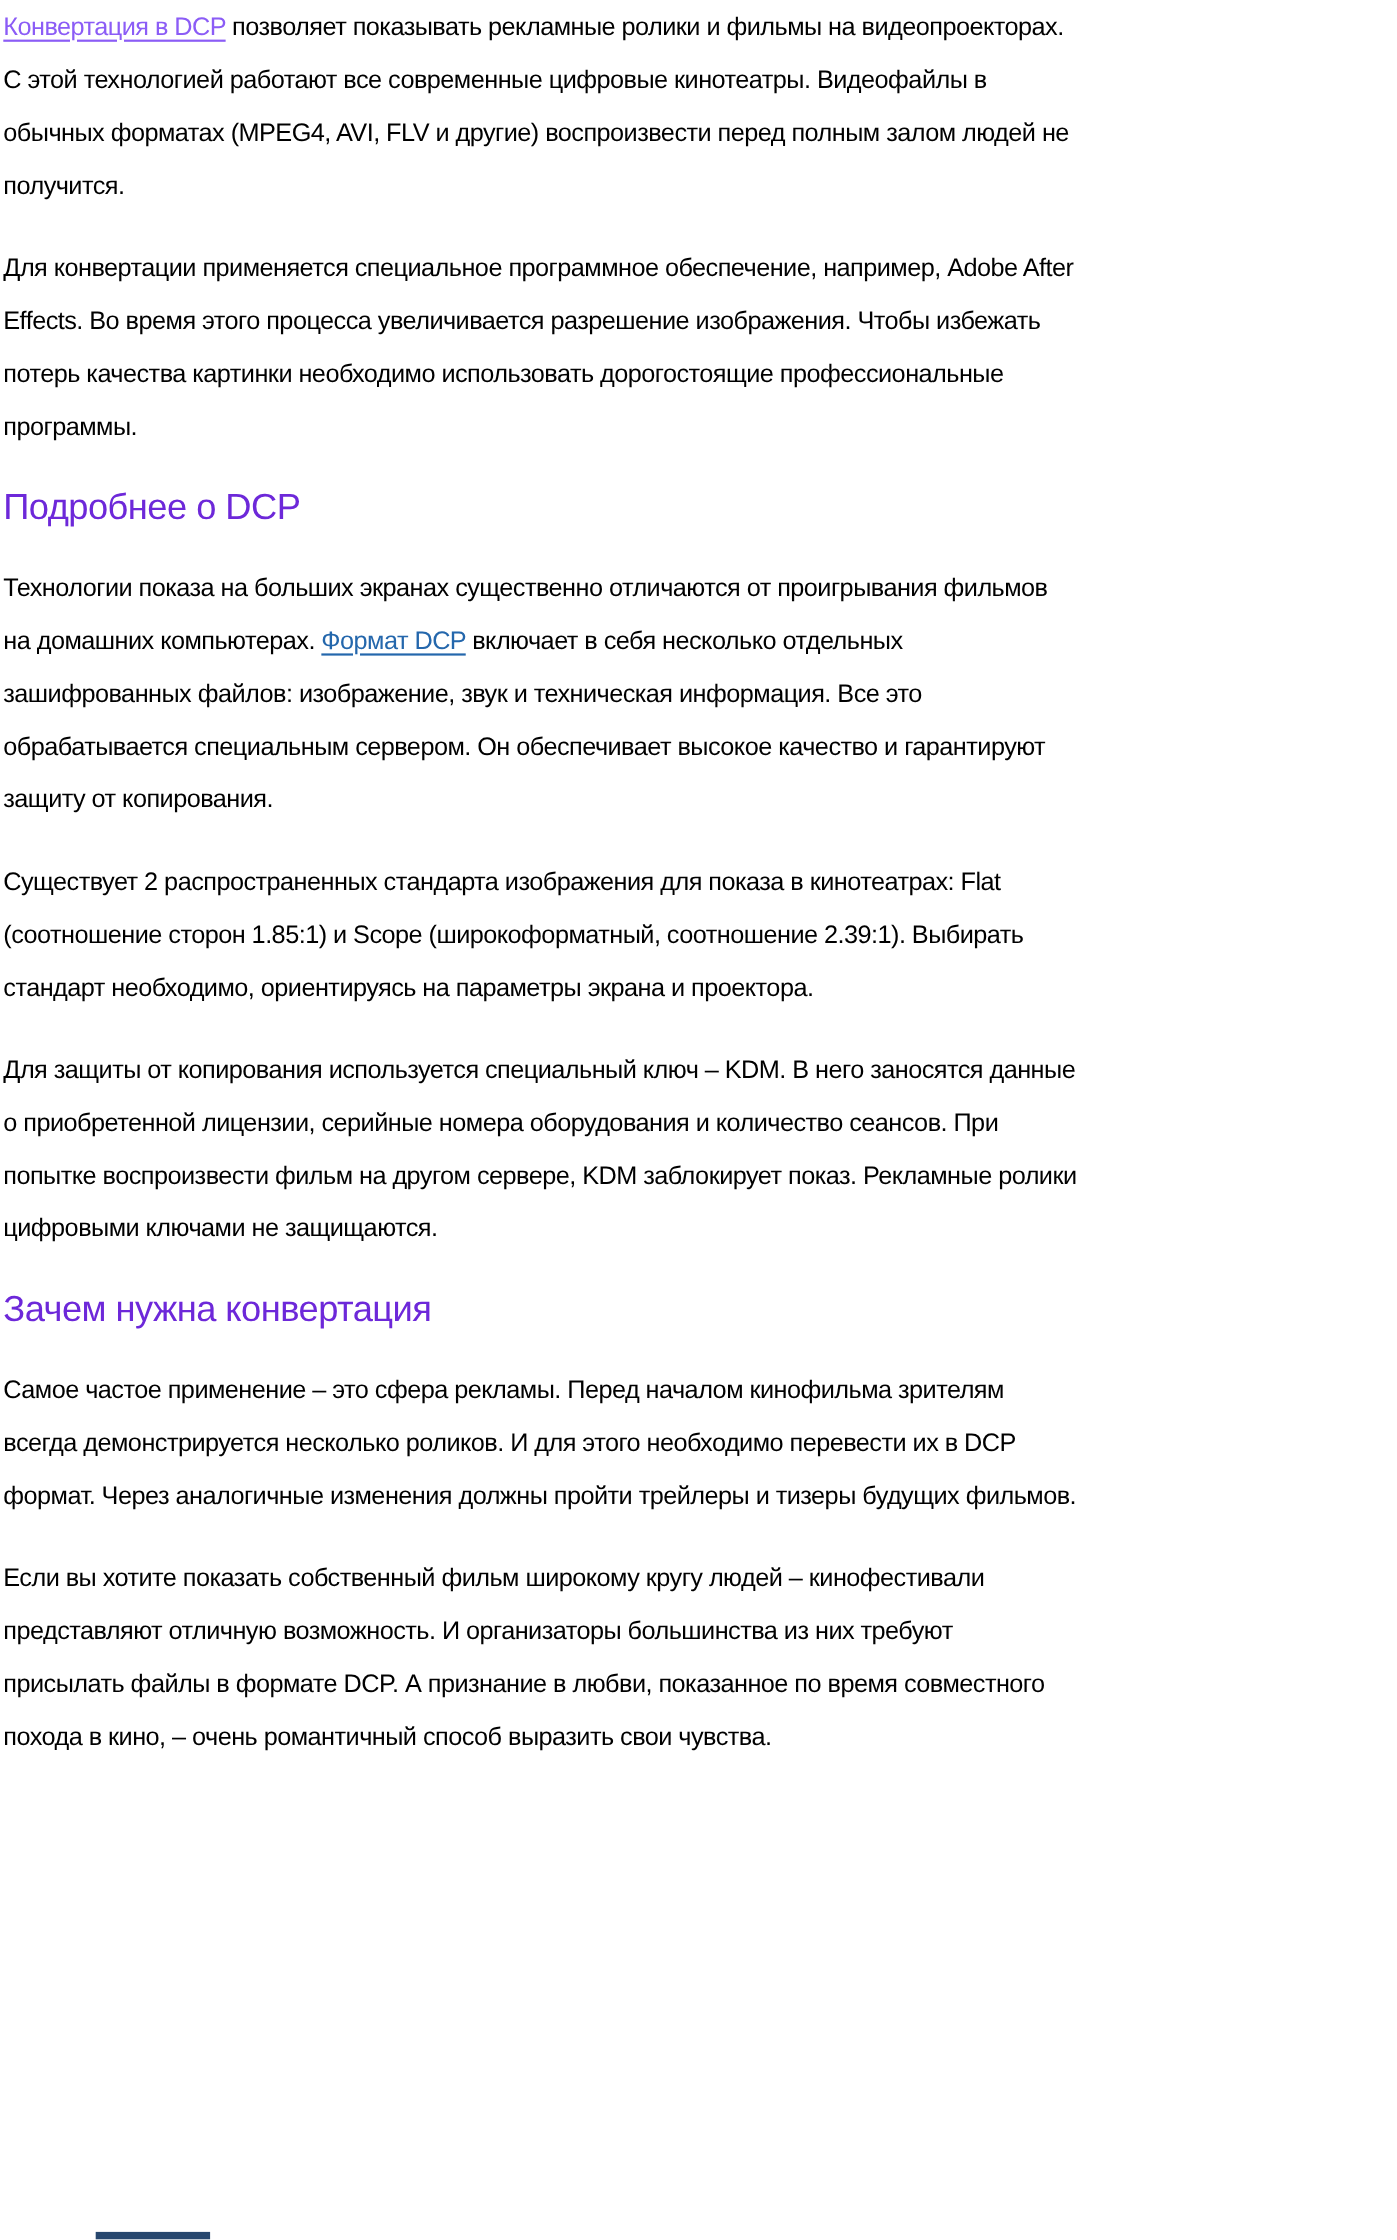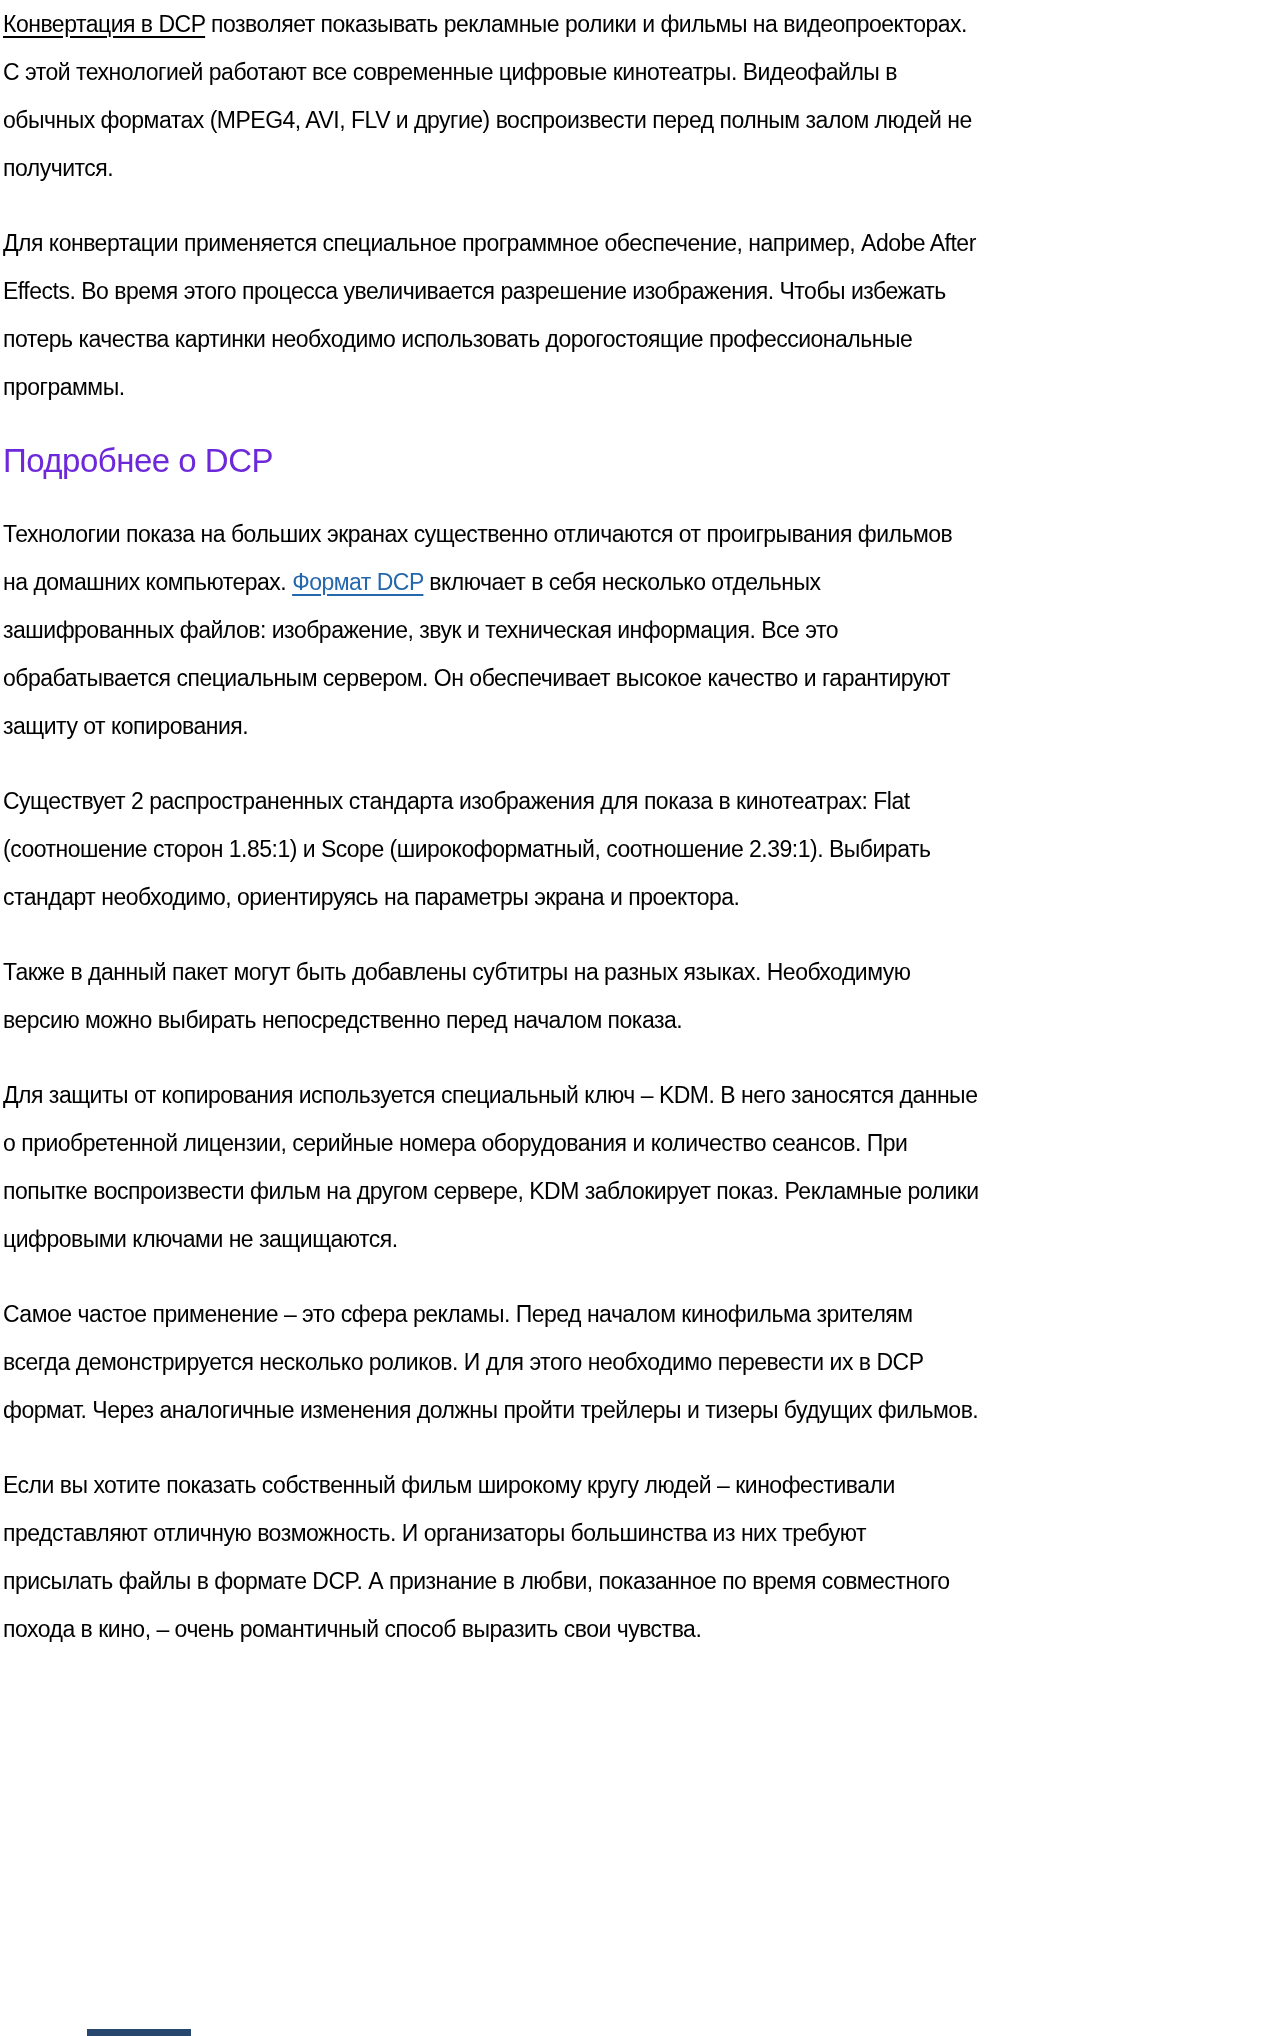--- a/index.html
+++ b/index.html
@@ -44,24 +44,24 @@
     left: 87px;
     top: 2029px;
     width: 104px;
     height: 7px;
   }
 </style>
 </head>
 <body style="background: rgb(255, 255, 255); color: rgb(0, 0, 0);">
 
 <main>
-    <p><a href="#" style="color: #000000;">Конвертация в DCP</a><span> позволяет показывать рекламные ролики и фильмы на видеопроекторах. С этой технологией работают все современные цифровые кинотеатры. Видеофайлы в обычных форматах (MPEG4, AVI, FLV и другие) воспроизвести перед полным залом людей не получится.</span></p>
+    <p><a href="#" style="color: #8b5cf6;">Конвертация в DCP</a><span> позволяет показывать рекламные ролики и фильмы на видеопроекторах. С этой технологией работают все современные цифровые кинотеатры. Видеофайлы в обычных форматах (MPEG4, AVI, FLV и другие) воспроизвести перед полным залом людей не получится.</span></p>
     <p><span>Для конвертации применяется специальное программное обеспечение, например, Adobe After Effects. Во время этого процесса увеличивается разрешение изображения. Чтобы избежать потерь качества картинки необходимо использовать дорогостоящие профессиональные программы.</span></p>
     <h2>Подробнее о DCP</h2>
     <p><span>Технологии показа на больших экранах существенно отличаются от проигрывания фильмов на домашних компьютерах. </span><a href="#" style="color: rgb(36, 103, 172);">Формат DCP</a><span> включает в себя несколько отдельных зашифрованных файлов: изображение, звук и техническая информация. Все это обрабатывается специальным сервером. Он обеспечивает высокое качество и гарантируют защиту от копирования.</span></p>
     <p><span>Существует 2 распространенных стандарта изображения для показа в кинотеатрах: Flat (соотношение сторон 1.85:1) и Scope (широкоформатный, соотношение 2.39:1). Выбирать стандарт необходимо, ориентируясь на параметры экрана и проектора.</span></p>
-    <p><span>Также в данный пакет могут быть добавлены субтитры на разных языках. Необходимую версию можно выбирать непосредственно перед началом показа.</span></p>
     <p><span>Для защиты от копирования используется специальный ключ – KDM. В него заносятся данные о приобретенной лицензии, серийные номера оборудования и количество сеансов. При попытке воспроизвести фильм на другом сервере, KDM заблокирует показ. Рекламные ролики цифровыми ключами не защищаются.</span></p>
+    <h2>Зачем нужна конвертация</h2>
     <p><span>Самое частое применение – это сфера рекламы. Перед началом кинофильма зрителям всегда демонстрируется несколько роликов. И для этого необходимо перевести их в DCP формат. Через аналогичные изменения должны пройти трейлеры и тизеры будущих фильмов.</span></p>
     <p><span>Если вы хотите показать собственный фильм широкому кругу людей – кинофестивали представляют отличную возможность. И организаторы большинства из них требуют присылать файлы в формате DCP. А признание в любви, показанное по время совместного похода в кино, – очень романтичный способ выразить свои чувства.</span></p>
   </main>
 
 <div class="partial-embed" style="background: rgb(39, 71, 110);"></div>
 
 </body></html>

